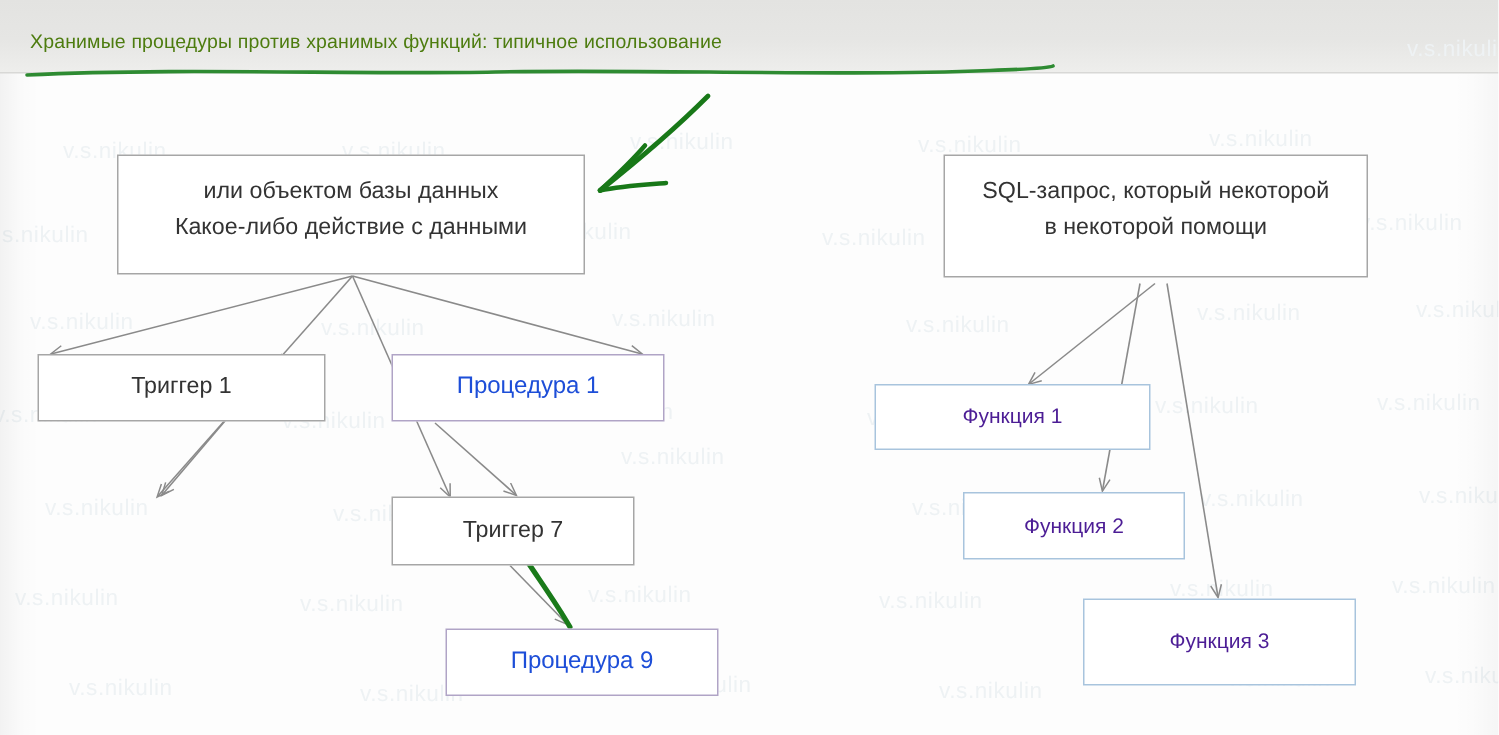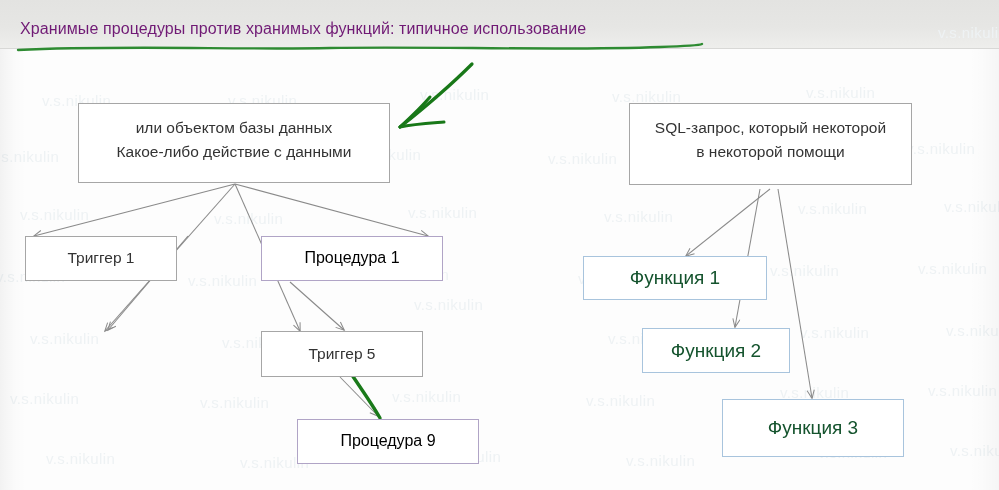--- a/index.html
+++ b/index.html
@@ -26,41 +26,41 @@
   }
   .edge-right{
     position:absolute;right:0;top:49px;width:30px;height:441px;
     background:linear-gradient(270deg,rgba(0,0,0,.03) 0%,rgba(0,0,0,.008) 60%,rgba(0,0,0,0) 100%);
     pointer-events:none;
   }
 
   
   .title{
     position:absolute;left:20px;top:20px;
-    font-size:16px;color:#701a75;letter-spacing:.1px;white-space:nowrap;
+    font-size:13px;color:#4d7c0f;letter-spacing:.1px;white-space:nowrap;
   }
 
   
   .wm-layer{position:absolute;inset:0;pointer-events:none;overflow:hidden;}
   .wm{
     position:absolute;color:#eef2f4;font-size:15px;white-space:nowrap;
     letter-spacing:.4px;
   }
 
   
   .box{
     position:absolute;box-sizing:border-box;
     display:flex;align-items:center;justify-content:center;
     background:#ffffff;
     font-size:15.5px;color:#333333;
     line-height:1.55;text-align:center;
   }
   .box.gray{border:1px solid #a6a6a6;}
-  .box.purple{border:1px solid #b0a4c6;color:#000000;font-size:16px;}
-  .box.blue{border:1px solid #a8c4dd;color:#14532d;font-size:19px;text-align:right;}
+  .box.purple{border:1px solid #b0a4c6;color:#1d4ed8;font-size:16px;}
+  .box.blue{border:1px solid #a8c4dd;color:#4c1d95;font-size:14px;text-align:right;}
   .box.multiline{display:block;padding-top:12px;}
   .box .l{display:block;}
 
   svg.arrows{position:absolute;left:0;top:0;width:999px;height:490px;pointer-events:none;}
 </style>
 </head>
 <body>
 
 <div id="stage">
 
@@ -146,31 +146,31 @@
       <line x1="760" y1="189" x2="735" y2="327"></line>
       <line x1="778" y1="189" x2="812" y2="398"></line>
     </g>
   </svg>
 
   <div class="box gray multiline" style="left:78px;top:103px;width:312px;height:80px;">
     <span class="l">или объектом базы данных</span>
     <span class="l">Какое-либо действие с данными</span>
   </div>
 
-  <div class="box gray" style="left:25px;top:236px;width:152px;height:45px;">
+  <div class="box gray" style="left:25px;top:236px;width:192px;height:45px;">
     <span>Триггер 1</span>
   </div>
 
   <div class="box purple" style="left:261px;top:236px;width:182px;height:45px;">
     <span>Процедура 1</span>
   </div>
 
 
   <div class="box gray" style="left:261px;top:331px;width:162px;height:46px;">
-    <span>Триггер 5</span>
+    <span>Триггер 7</span>
   </div>
 
   <div class="box purple" style="left:297px;top:419px;width:182px;height:45px;">
     <span>Процедура 9</span>
   </div>
 
   <div class="box gray multiline" style="left:629px;top:103px;width:283px;height:82px;">
     <span class="l">SQL-запрос, который некоторой</span>
     <span class="l">в некоторой помощи</span>
   </div>

